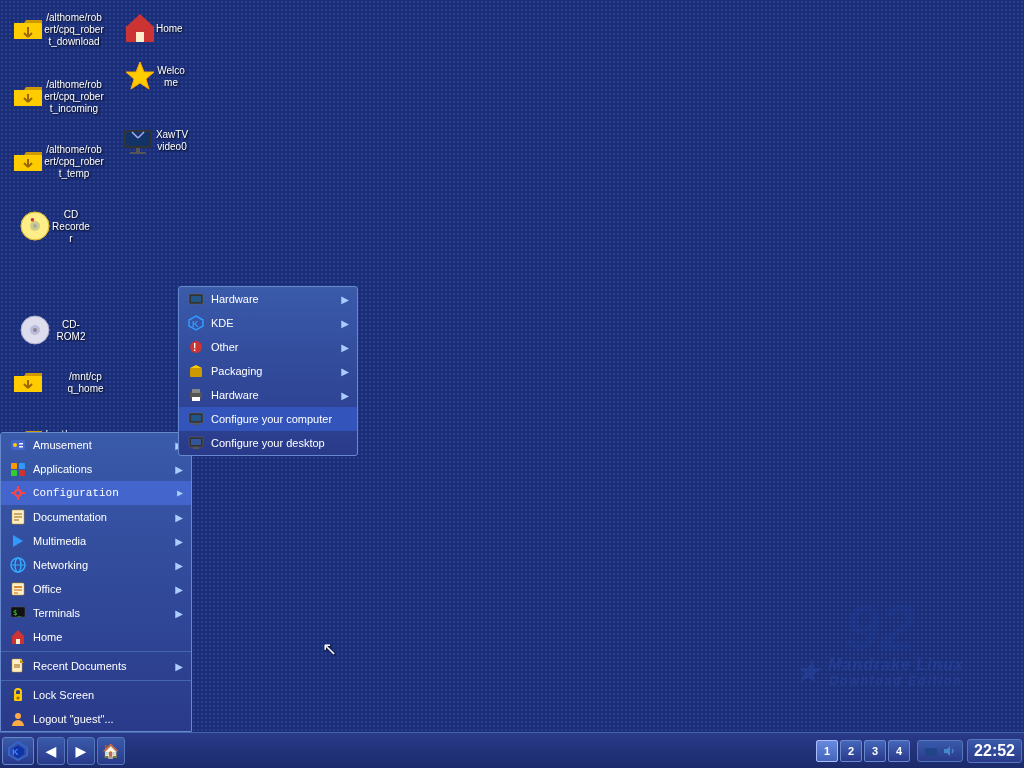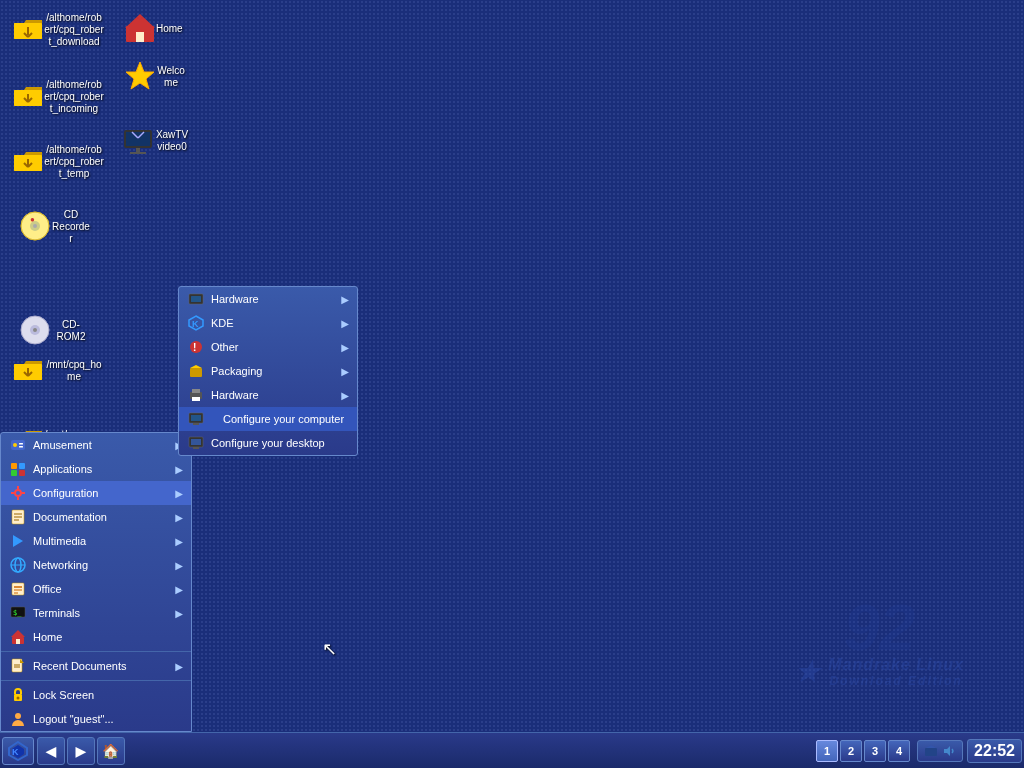--- a/index.html
+++ b/index.html
@@ -183,20 +183,21 @@
       display: flex;
       align-items: center;
       padding: 4px 8px;
       color: white;
       cursor: pointer;
       position: relative;
       height: 24px;
     }
     .menu-item:hover, .menu-item.active {
       background: #4466cc;
+      font-family: Liberation Mono, monospace;
     }
     .menu-item .menu-icon {
       width: 18px;
       height: 18px;
       margin-right: 6px;
       display: flex;
       align-items: center;
       justify-content: center;
       font-size: 14px;
       flex-shrink: 0;
@@ -343,21 +344,21 @@
     <div class="icon-img">
       <svg width="32" height="32" viewBox="0 0 32 32">
         <circle cx="16" cy="16" r="14" fill="#ddddee" stroke="#aaaacc" stroke-width="1"></circle>
         <circle cx="16" cy="16" r="5" fill="#bbbbdd"></circle>
         <circle cx="16" cy="16" r="2" fill="#888"></circle>
       </svg>
     </div>
     <div class="icon-label">CD-ROM2</div>
   </div>
 
-  <div class="desktop-icon" style="position:absolute; top:350px; left:8px; width:100px;">
+  <div class="desktop-icon" style="position:absolute; top:362px; left:8px; width:100px;gap:23px;">
     <div class="icon-img">
       <svg width="32" height="32" viewBox="0 0 32 32">
         <polygon points="2,10 12,10 14,7 30,7 30,26 2,26" fill="#cc9900"></polygon>
         <rect x="2" y="10" width="28" height="16" fill="#ffcc00" rx="1"></rect>
         <line x1="16" y1="14" x2="16" y2="22" stroke="#996600" stroke-width="2"></line>
         <line x1="12" y1="18" x2="16" y2="22" stroke="#996600" stroke-width="2"></line>
         <line x1="20" y1="18" x2="16" y2="22" stroke="#996600" stroke-width="2"></line>
       </svg>
     </div>
     <div class="icon-label">/mnt/cpq_home</div>
@@ -578,21 +579,21 @@
         <svg width="16" height="16" viewBox="0 0 16 16">
             <rect x="2" y="5" width="12" height="7" fill="#555" rx="1"></rect>
             <rect x="4" y="2" width="8" height="4" fill="#888"></rect>
             <rect x="4" y="10" width="8" height="4" fill="white"></rect>
           </svg>
       </div>
       <span class="menu-label">Hardware</span>
       <span class="menu-arrow">▶</span>
     </div>
 
-    <div class="menu-item" style="background: #3355bb; gap: 12px;">
+    <div class="menu-item" style="background: #3355bb;">
       <div class="menu-icon">
         <svg width="16" height="16" viewBox="0 0 16 16">
             <rect x="1" y="2" width="14" height="10" fill="#333" rx="1" stroke="#666" stroke-width="0.5"></rect>
             <rect x="3" y="4" width="10" height="6" fill="#225588"></rect>
             <rect x="5" y="12" width="6" height="2" fill="#555"></rect>
           </svg>
       </div>
       <span class="menu-label">Configure your computer</span>
     </div>
 

